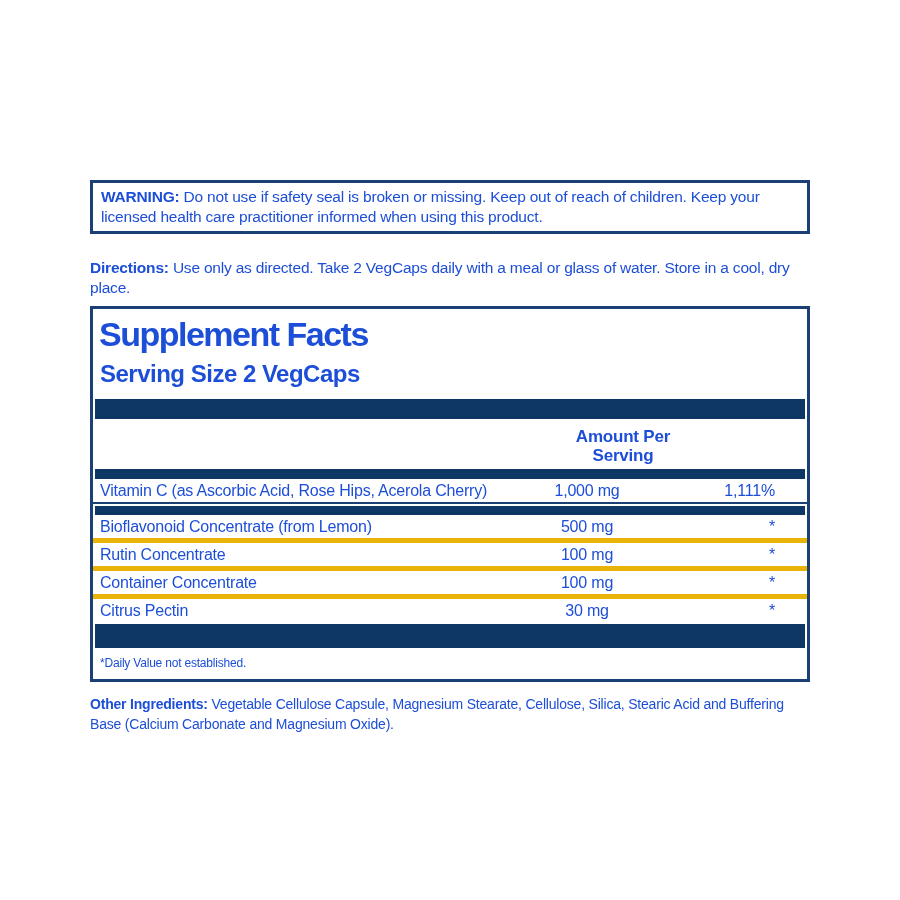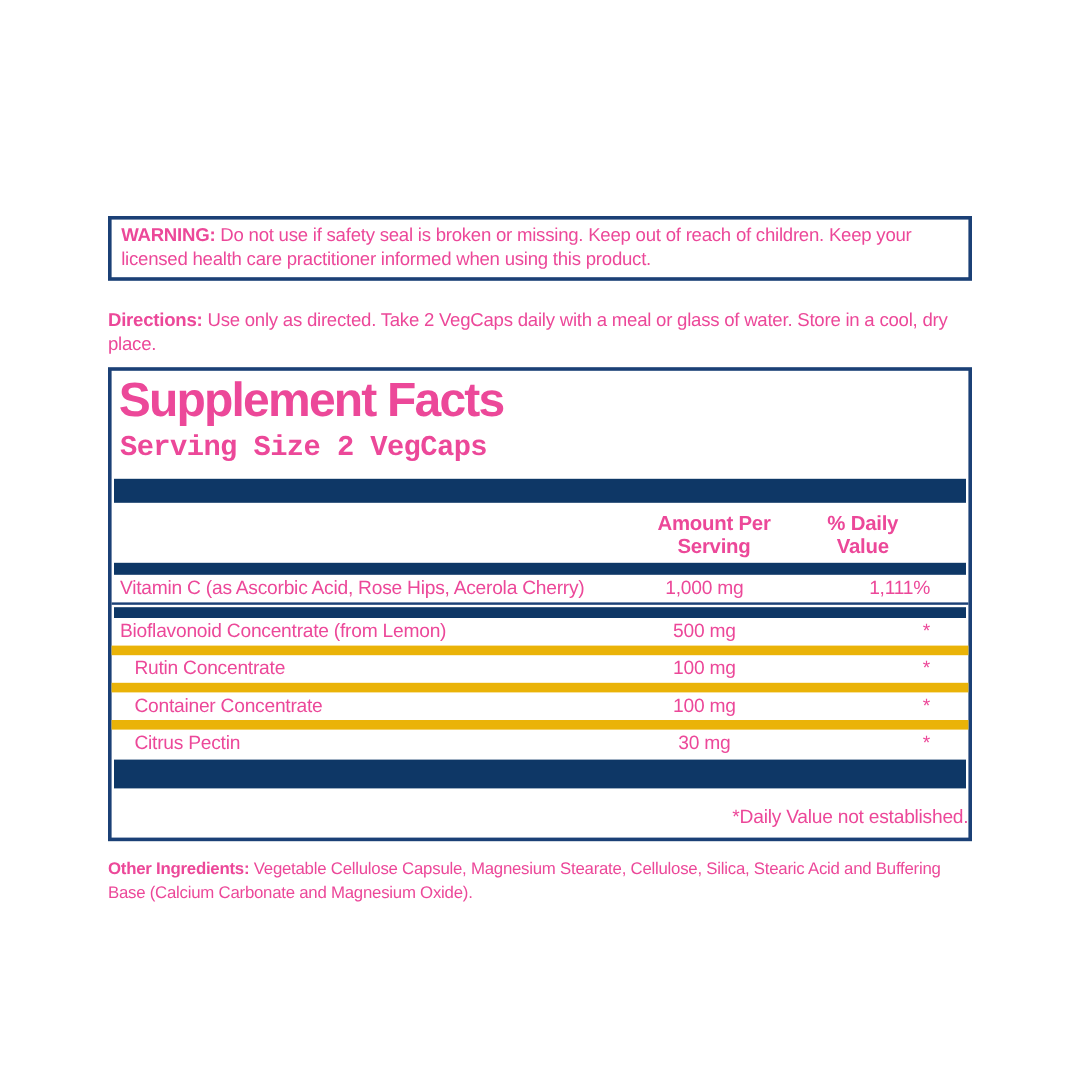--- a/index.html
+++ b/index.html
@@ -1,61 +1,61 @@
 <!DOCTYPE html>
 <html><head>
 <meta charset="utf-8">
 <style>
   html,body{margin:0;padding:0;}
   .canvas{
     position:relative;width:900px;height:900px;background:#ffffff;overflow:hidden;
     font-family:"Liberation Sans","DejaVu Sans",sans-serif;
-    color:#ec4899;letter-spacing:-0.2px;
+    color:#1d4ed8;letter-spacing:-0.2px;
   }
   .content{position:absolute;left:90px;top:180px;width:720px;}
 
   
   .warning-box{
     border:3px solid #1b4076;padding:4px 8px;
     font-size:15.5px;line-height:20px;box-sizing:border-box;
   }
   .inline-label{font-weight:bold;}
 
   
   .directions{margin-top:24px;font-size:15.5px;line-height:20px;}
 
   
   .sf-panel{
     margin-top:8px;border:3px solid #1b4076;box-sizing:border-box;
     padding-bottom:4px;
   }
   .sf-title{
-    font-size:40px;font-weight:bold;letter-spacing:-1.5px;
+    font-size:34px;font-weight:bold;letter-spacing:-1.5px;
     line-height:42px;margin:4px 0 6px 6px;
   }
-  .sf-serving{font-size:24px;font-weight:bold;line-height:26px;margin-left:7px;letter-spacing:-0.5px;font-family:Liberation Mono, monospace;}
+  .sf-serving{font-size:24px;font-weight:bold;line-height:26px;margin-left:7px;letter-spacing:-0.5px;}
   .bar{background:#0e3766;margin:0 2px;}
   .bar-thick{height:20px;margin-top:12px;}
   .bar-thin{height:10px;margin-top:4px;}
   .bar-mid{height:9px;margin-top:2px;}
   .bar-bottom{height:24px;margin-top:2px;}
 
   .sf-grid{display:grid;grid-template-columns:1fr 120px 160px;align-items:end;}
   .sf-header{padding-top:8px;font-weight:bold;font-size:17px;line-height:19px;}
-  .sf-header .hdr-cell{text-align:center;position:relative;left:8px;white-space:pre-line;}
+  .sf-header .hdr-cell{text-align:center;position:relative;left:36px;white-space:pre-line;}
   .hdr-pct{padding-right:32px;}
 
   .sf-row{font-size:16px;line-height:21px;padding:1px 0;}
   .sf-row .cell-name{padding-left:7px;white-space:nowrap;}
   .sf-row .cell-amount{text-align:center;white-space:nowrap;}
   .sf-row .cell-dv{text-align:right;padding-right:32px;white-space:nowrap;}
   .row-underline{border-bottom:2px solid #1b4076;}
-  .row-sep{border-top:8px solid #eab308;padding-left:12px;}
+  .row-sep{border-top:5px solid #eab308;}
 
-  .sf-footnote{font-size:16px;line-height:20px;padding:15px 0 2px 7px;text-align:right;}
+  .sf-footnote{font-size:12px;line-height:20px;padding:5px 0 2px 7px;}
 
   
   .other-ingredients{margin-top:12px;font-size:14px;line-height:20px;}
 </style>
 </head>
 <body>
 
 <div class="canvas">
   <div class="content">
 
@@ -72,22 +72,20 @@
     <div class="sf-panel">
       <div class="sf-title">Supplement Facts</div>
       <div class="sf-serving">Serving Size 2 VegCaps</div>
 
       <div class="bar bar-thick"></div>
 
       <div class="sf-grid sf-header">
         <div></div>
         <div class="hdr-cell">Amount Per
 Serving</div>
-        <div class="hdr-cell hdr-pct">% Daily
-Value</div>
       </div>
 
       <div class="bar bar-thin"></div>
 
       <div class="sf-grid sf-row row-underline">
         <div class="cell-name">Vitamin C (as Ascorbic Acid, Rose Hips, Acerola Cherry)</div>
         <div class="cell-amount">1,000 mg</div>
         <div class="cell-dv">1,111%</div>
       </div>
 

